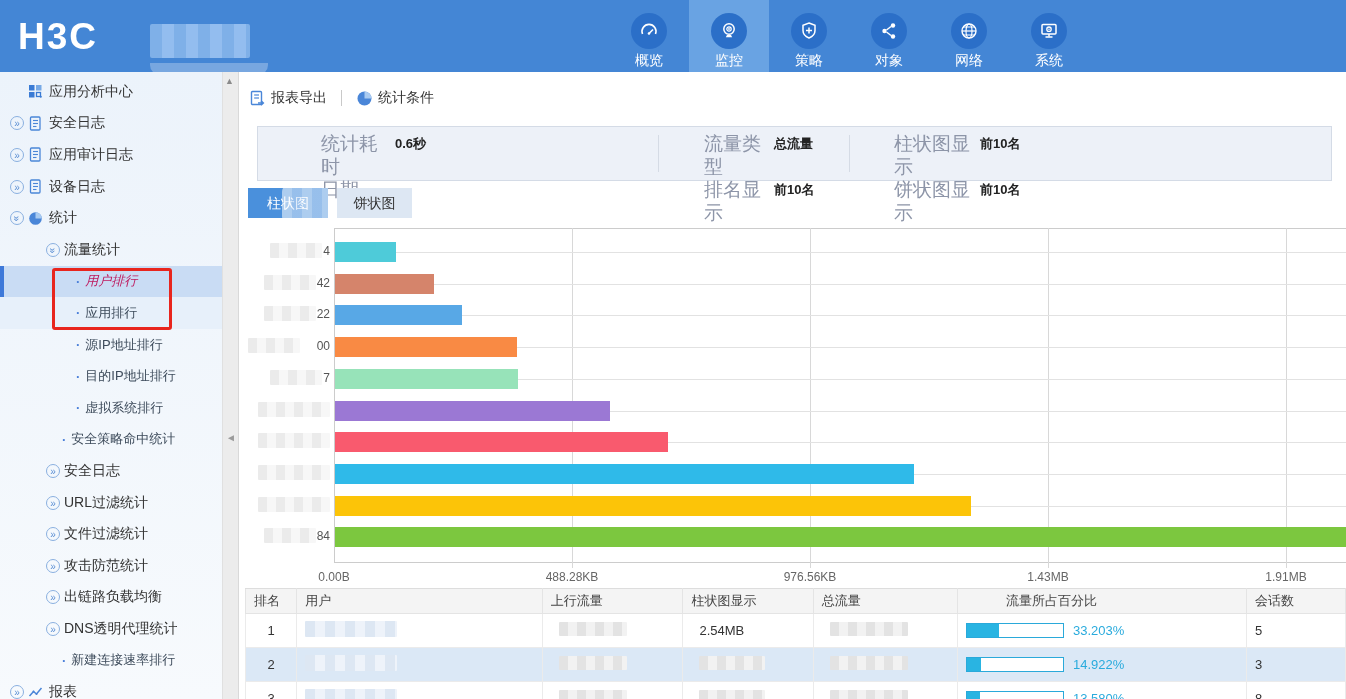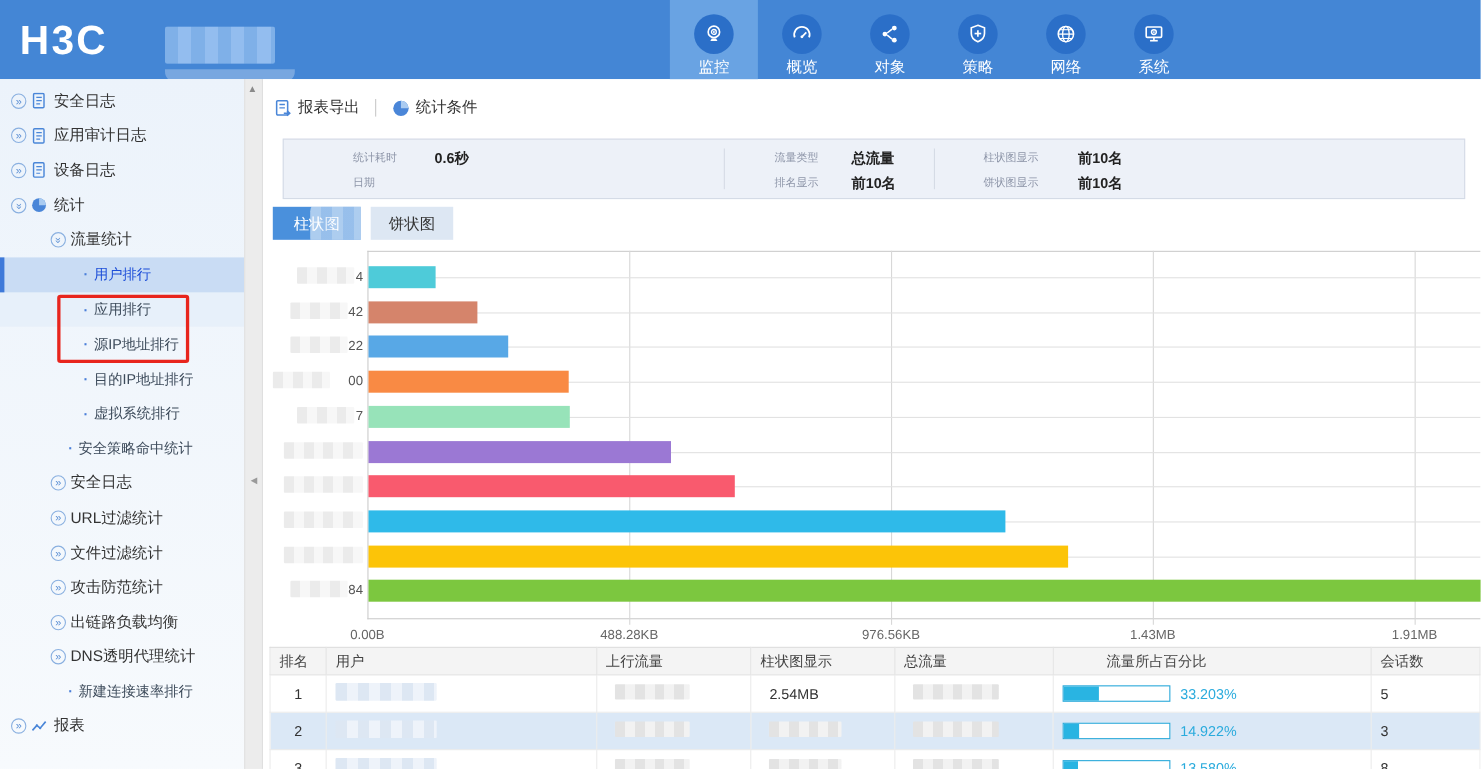--- a/index.html
+++ b/index.html
@@ -20,21 +20,21 @@
   .nav-circle{width:36px;height:36px;border-radius:50%;background:#2b6fc8;margin:0 auto;display:flex;align-items:center;justify-content:center;color:#fff;}
   .nav-label{color:#fff;font-size:14px;margin-top:3px;}
   
   .sidebar{position:absolute;left:0;top:72px;width:222px;height:627px;background:linear-gradient(180deg,#ecf3fb,#f7fafd);overflow:hidden;}
   .side-items{position:absolute;left:0;top:4px;width:222px;}
   .side-row{height:31.6px;display:flex;align-items:center;box-sizing:border-box;cursor:pointer;position:relative;white-space:nowrap;}
   .side-row .slabel{font-size:14px;color:#333;}
   .side-row.lv2 .slabel,.side-row.lv1b .slabel{font-size:13px;color:#3c4a5a;}
   .side-row.sel{background:#c9dcf4;}
   .side-row.sel::before{content:"";position:absolute;left:0;top:0;bottom:0;width:4px;background:#3e79d9;}
-  .side-row.sel .slabel{color:#1d4ed8;}
+  .side-row.sel .slabel{color:#be185d;font-style:italic;}
   .side-row.hl{background:#e7f0fa;}
   .exp{width:14px;height:14px;border:1px solid #8ab0e0;border-radius:50%;color:#5b8fd4;font-size:10px;line-height:13px;text-align:center;box-sizing:border-box;margin-right:4px;flex:0 0 auto;}
   .exp.open{transform:none;}
   .exp .gl{display:inline-block;}
   .exp.open .gl{display:inline-block;transform:rotate(90deg);}
   .ticon{width:15px;height:15px;margin-right:6px;flex:0 0 auto;color:#4a86d8;}
   .bullet{color:#4a7fd9;margin-right:5px;font-weight:bold;}
   .lv0{padding-left:10px;}
   .lv1{padding-left:46px;}
   .lv1b{padding-left:62px;}
@@ -49,21 +49,21 @@
   
   .main{position:absolute;left:239px;top:72px;width:1107px;height:627px;background:#fff;overflow:hidden;}
   .toolbar{position:absolute;left:10px;top:14px;height:24px;display:flex;align-items:center;}
   .tool-btn{display:flex;align-items:center;cursor:pointer;color:#333;font-size:14px;}
   .tool-btn .ticon{margin-right:5px;width:17px;height:17px;}
   .tool-div{width:1px;height:16px;background:#c9c9c9;margin:0 14px;}
   
   .statsbar{position:absolute;left:18px;top:54px;width:1075px;height:55px;background:#edf1f8;border:1px solid #d4dbe6;box-sizing:border-box;}
   .sgroup{position:absolute;top:0;height:100%;padding-top:5px;box-sizing:border-box;}
   .srow{display:flex;line-height:23px;}
-  .slab{color:#8d95a8;font-size:10px;}
+  .slab{color:#8d95a8;font-size:19px;}
   .sval{color:#222;font-size:13px;font-weight:bold;margin-left:10px;}
   .sval.plain{font-weight:normal;}
   .sdiv{position:absolute;top:8px;bottom:8px;width:1px;background:#d5dbe5;}
   
   .tab{position:absolute;top:116px;height:30px;line-height:30px;text-align:center;font-size:14px;cursor:pointer;}
   .tab1{left:9px;width:80px;background:#4a90dc;color:#fff;overflow:hidden;}
   .tab2{left:98px;width:75px;background:#dde7f3;color:#333;}
   .tab-redact{position:absolute;right:-6px;top:-4px;width:52px;height:40px;border-radius:8px;
     background:repeating-linear-gradient(90deg,rgba(255,255,255,.55) 0 10px,rgba(215,230,248,.55) 10px 20px);}
   
@@ -94,66 +94,66 @@
   .pcttext{color:#2aabdd;margin-left:9px;font-size:13px;}
 </style>
 </head>
 <body>
 
 <div class="header">
   <div class="logo">H3C</div>
   <div class="dev-redact"></div>
   <div class="dev-tab"></div>
   <div class="nav" id="nav">
+      <div class="nav-item">
+        <div class="nav-circle">
+          <svg width="20" height="20" viewBox="0 0 20 20">
+            <path d="M3.5 13 A7 7 0 1 1 16.5 13" fill="none" stroke="#fff" stroke-width="1.6"></path>
+            <line x1="10" y1="12.5" x2="14" y2="8.5" stroke="#fff" stroke-width="1.6"></line>
+            <circle cx="10" cy="12.5" r="1.3" fill="#fff"></circle>
+          </svg>
+        </div>
+        <div class="nav-label">概览</div>
+      </div>
       <div class="nav-item sel">
         <div class="nav-circle">
           <svg width="20" height="20" viewBox="0 0 20 20">
             <circle cx="10" cy="8" r="5.2" fill="none" stroke="#fff" stroke-width="1.5"></circle>
             <circle cx="10" cy="8" r="2.2" fill="none" stroke="#fff" stroke-width="1.2"></circle>
             <circle cx="10" cy="8" r="0.9" fill="#fff"></circle>
             <path d="M8 14 l4 0 1.2 2.2 -6.4 0 Z" fill="#fff"></path>
           </svg>
         </div>
         <div class="nav-label">监控</div>
       </div>
       <div class="nav-item">
         <div class="nav-circle">
           <svg width="20" height="20" viewBox="0 0 20 20">
-            <path d="M3.5 13 A7 7 0 1 1 16.5 13" fill="none" stroke="#fff" stroke-width="1.6"></path>
-            <line x1="10" y1="12.5" x2="14" y2="8.5" stroke="#fff" stroke-width="1.6"></line>
-            <circle cx="10" cy="12.5" r="1.3" fill="#fff"></circle>
-          </svg>
-        </div>
-        <div class="nav-label">概览</div>
+            <path d="M10 2 L16 4.2 V9.5 C16 13.6 13 15.8 10 17 C7 15.8 4 13.6 4 9.5 V4.2 Z" fill="none" stroke="#fff" stroke-width="1.5"></path>
+            <line x1="10" y1="6.5" x2="10" y2="12.5" stroke="#fff" stroke-width="1.5"></line>
+            <line x1="7" y1="9.5" x2="13" y2="9.5" stroke="#fff" stroke-width="1.5"></line>
+          </svg>
+        </div>
+        <div class="nav-label">策略</div>
       </div>
       <div class="nav-item">
         <div class="nav-circle">
           <svg width="20" height="20" viewBox="0 0 20 20">
             <circle cx="14" cy="4.5" r="2.2" fill="#fff"></circle>
             <circle cx="5.5" cy="10" r="2.2" fill="#fff"></circle>
             <circle cx="14" cy="15.5" r="2.2" fill="#fff"></circle>
             <line x1="7.5" y1="9" x2="12" y2="5.5" stroke="#fff" stroke-width="1.4"></line>
             <line x1="7.5" y1="11" x2="12" y2="14.5" stroke="#fff" stroke-width="1.4"></line>
           </svg>
         </div>
         <div class="nav-label">对象</div>
       </div>
       <div class="nav-item">
         <div class="nav-circle">
           <svg width="20" height="20" viewBox="0 0 20 20">
-            <path d="M10 2 L16 4.2 V9.5 C16 13.6 13 15.8 10 17 C7 15.8 4 13.6 4 9.5 V4.2 Z" fill="none" stroke="#fff" stroke-width="1.5"></path>
-            <line x1="10" y1="6.5" x2="10" y2="12.5" stroke="#fff" stroke-width="1.5"></line>
-            <line x1="7" y1="9.5" x2="13" y2="9.5" stroke="#fff" stroke-width="1.5"></line>
-          </svg>
-        </div>
-        <div class="nav-label">策略</div>
-      </div>
-      <div class="nav-item">
-        <div class="nav-circle">
-          <svg width="20" height="20" viewBox="0 0 20 20">
             <circle cx="10" cy="10" r="7" fill="none" stroke="#fff" stroke-width="1.4"></circle>
             <ellipse cx="10" cy="10" rx="3" ry="7" fill="none" stroke="#fff" stroke-width="1.2"></ellipse>
             <line x1="3" y1="10" x2="17" y2="10" stroke="#fff" stroke-width="1.2"></line>
             <line x1="4" y1="6" x2="16" y2="6" stroke="#fff" stroke-width="1"></line>
             <line x1="4" y1="14" x2="16" y2="14" stroke="#fff" stroke-width="1"></line>
           </svg>
         </div>
         <div class="nav-label">网络</div>
       </div>
       <div class="nav-item">
@@ -166,20 +166,31 @@
             <line x1="6.5" y1="16" x2="13.5" y2="16" stroke="#fff" stroke-width="1.5"></line>
           </svg>
         </div>
         <div class="nav-label">系统</div>
       </div>
     </div>
 </div>
 
 <div class="sidebar">
   <div class="side-items" id="side-items">
+      <div class="side-row lv0">
+        <span class="spacer"></span>
+        <span class="ticon"><svg width="15" height="15" viewBox="0 0 15 15">
+            <rect x="1" y="1" width="5.5" height="5.5" fill="#3a7bd5"></rect>
+            <rect x="8" y="1" width="5.5" height="5.5" fill="#77a9e6"></rect>
+            <rect x="1" y="8" width="5.5" height="5.5" fill="#3a7bd5"></rect>
+            <rect x="8.5" y="8.5" width="4" height="4" fill="none" stroke="#3a7bd5" stroke-width="1.3"></rect>
+            <circle cx="12.8" cy="12.8" r="1" fill="#3a7bd5"></circle>
+          </svg></span>
+        <span class="slabel">应用分析中心</span>
+      </div>
       <div class="side-row lv0">
         <span class="exp"><span class="gl">»</span></span>
         <span class="ticon"><svg width="15" height="15" viewBox="0 0 15 15">
             <rect x="2.5" y="1" width="9.5" height="13" rx="1" fill="none" stroke="#4a86d8" stroke-width="1.3"></rect>
             <line x1="5" y1="4.5" x2="10" y2="4.5" stroke="#4a86d8" stroke-width="1.1"></line>
             <line x1="5" y1="7.5" x2="10" y2="7.5" stroke="#4a86d8" stroke-width="1.1"></line>
             <line x1="5" y1="10.5" x2="8.5" y2="10.5" stroke="#4a86d8" stroke-width="1.1"></line>
           </svg></span>
         <span class="slabel">安全日志</span>
       </div>

